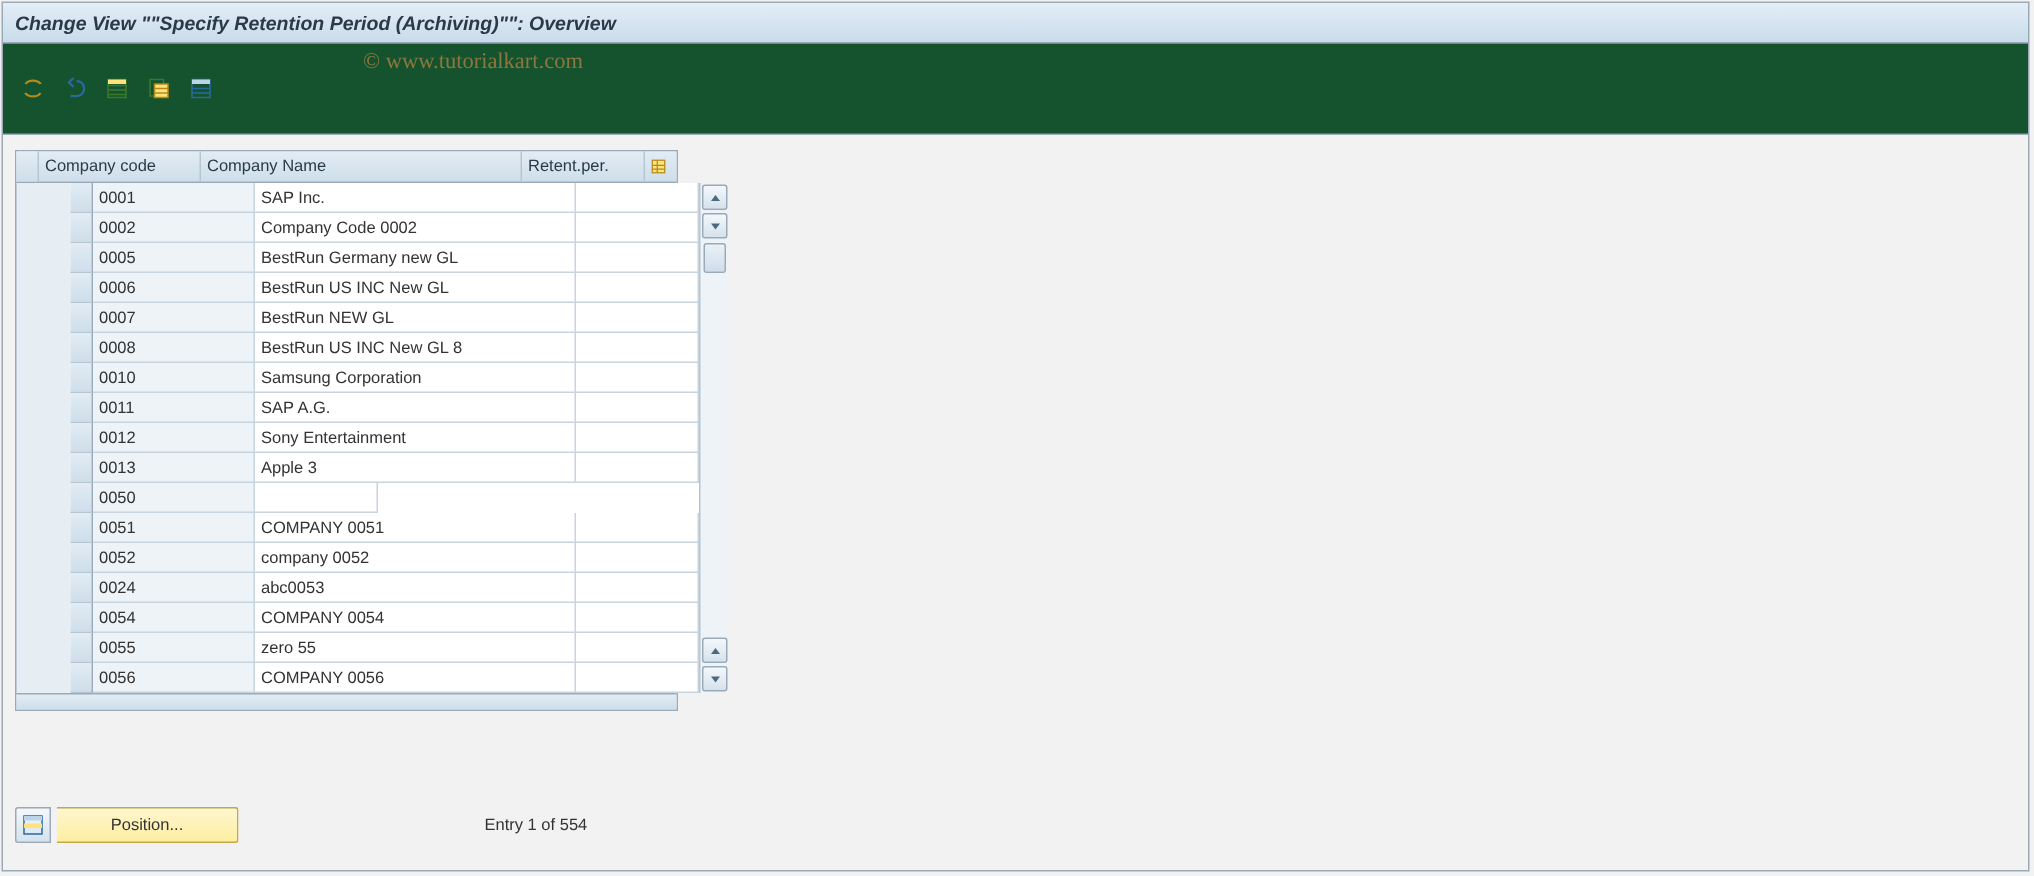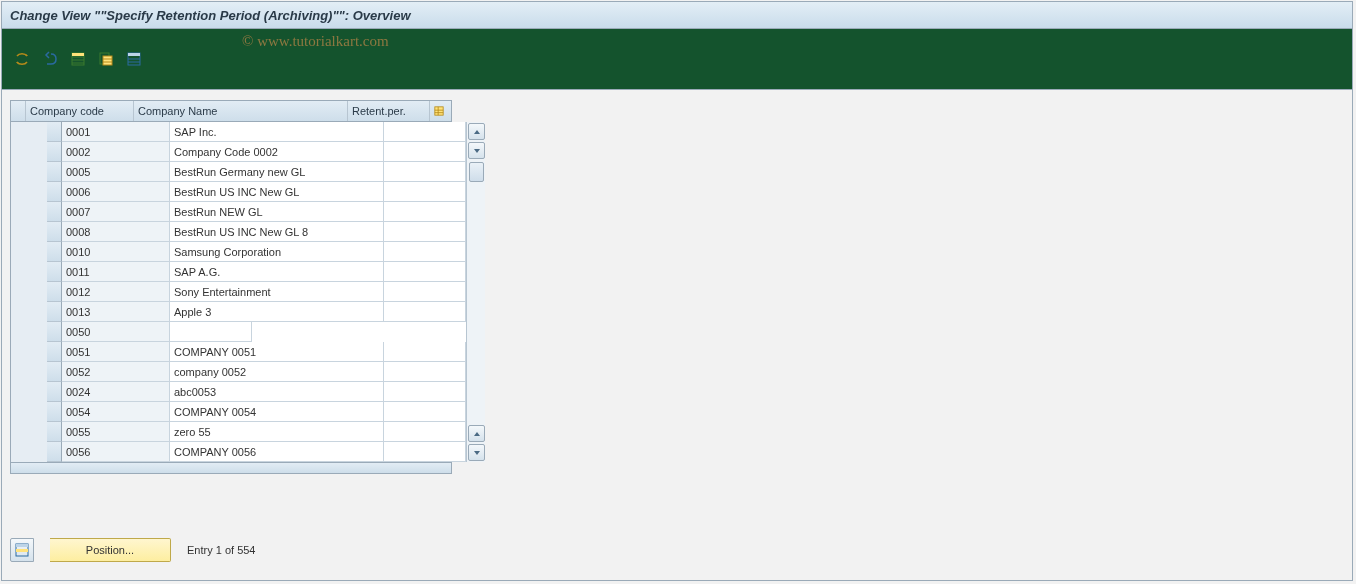--- a/index.html
+++ b/index.html
@@ -175,21 +175,21 @@
     background: linear-gradient(#e2ecf4, #cedeea);
   }
 
   
   .footer-row {
     position: absolute;
     left: 8px;
     bottom: 18px;
     display: flex;
     align-items: center;
-    gap: 16px;
+    gap: 4px;
   }
   .footer-icon-btn {
     width: 22px;
     height: 22px;
     border: 1px solid #9aaab8;
     border-radius: 2px 0 0 2px;
     background: linear-gradient(#f4f8fb, #d5e2ec);
     display: flex;
     align-items: center;
     justify-content: center;
@@ -202,20 +202,21 @@
     border-left: none;
     background: linear-gradient(#fff6cf, #fdeea0);
     color: #333;
     display: flex;
     align-items: center;
     justify-content: center;
     cursor: pointer;
     border-radius: 0 2px 2px 0;
   }
   .entry-status {
+    margin-left: 160px;
     color: #333;
   }
 
   
   svg { display: block; }
 </style>
 </head>
 <body>
 
 <div class="app">

